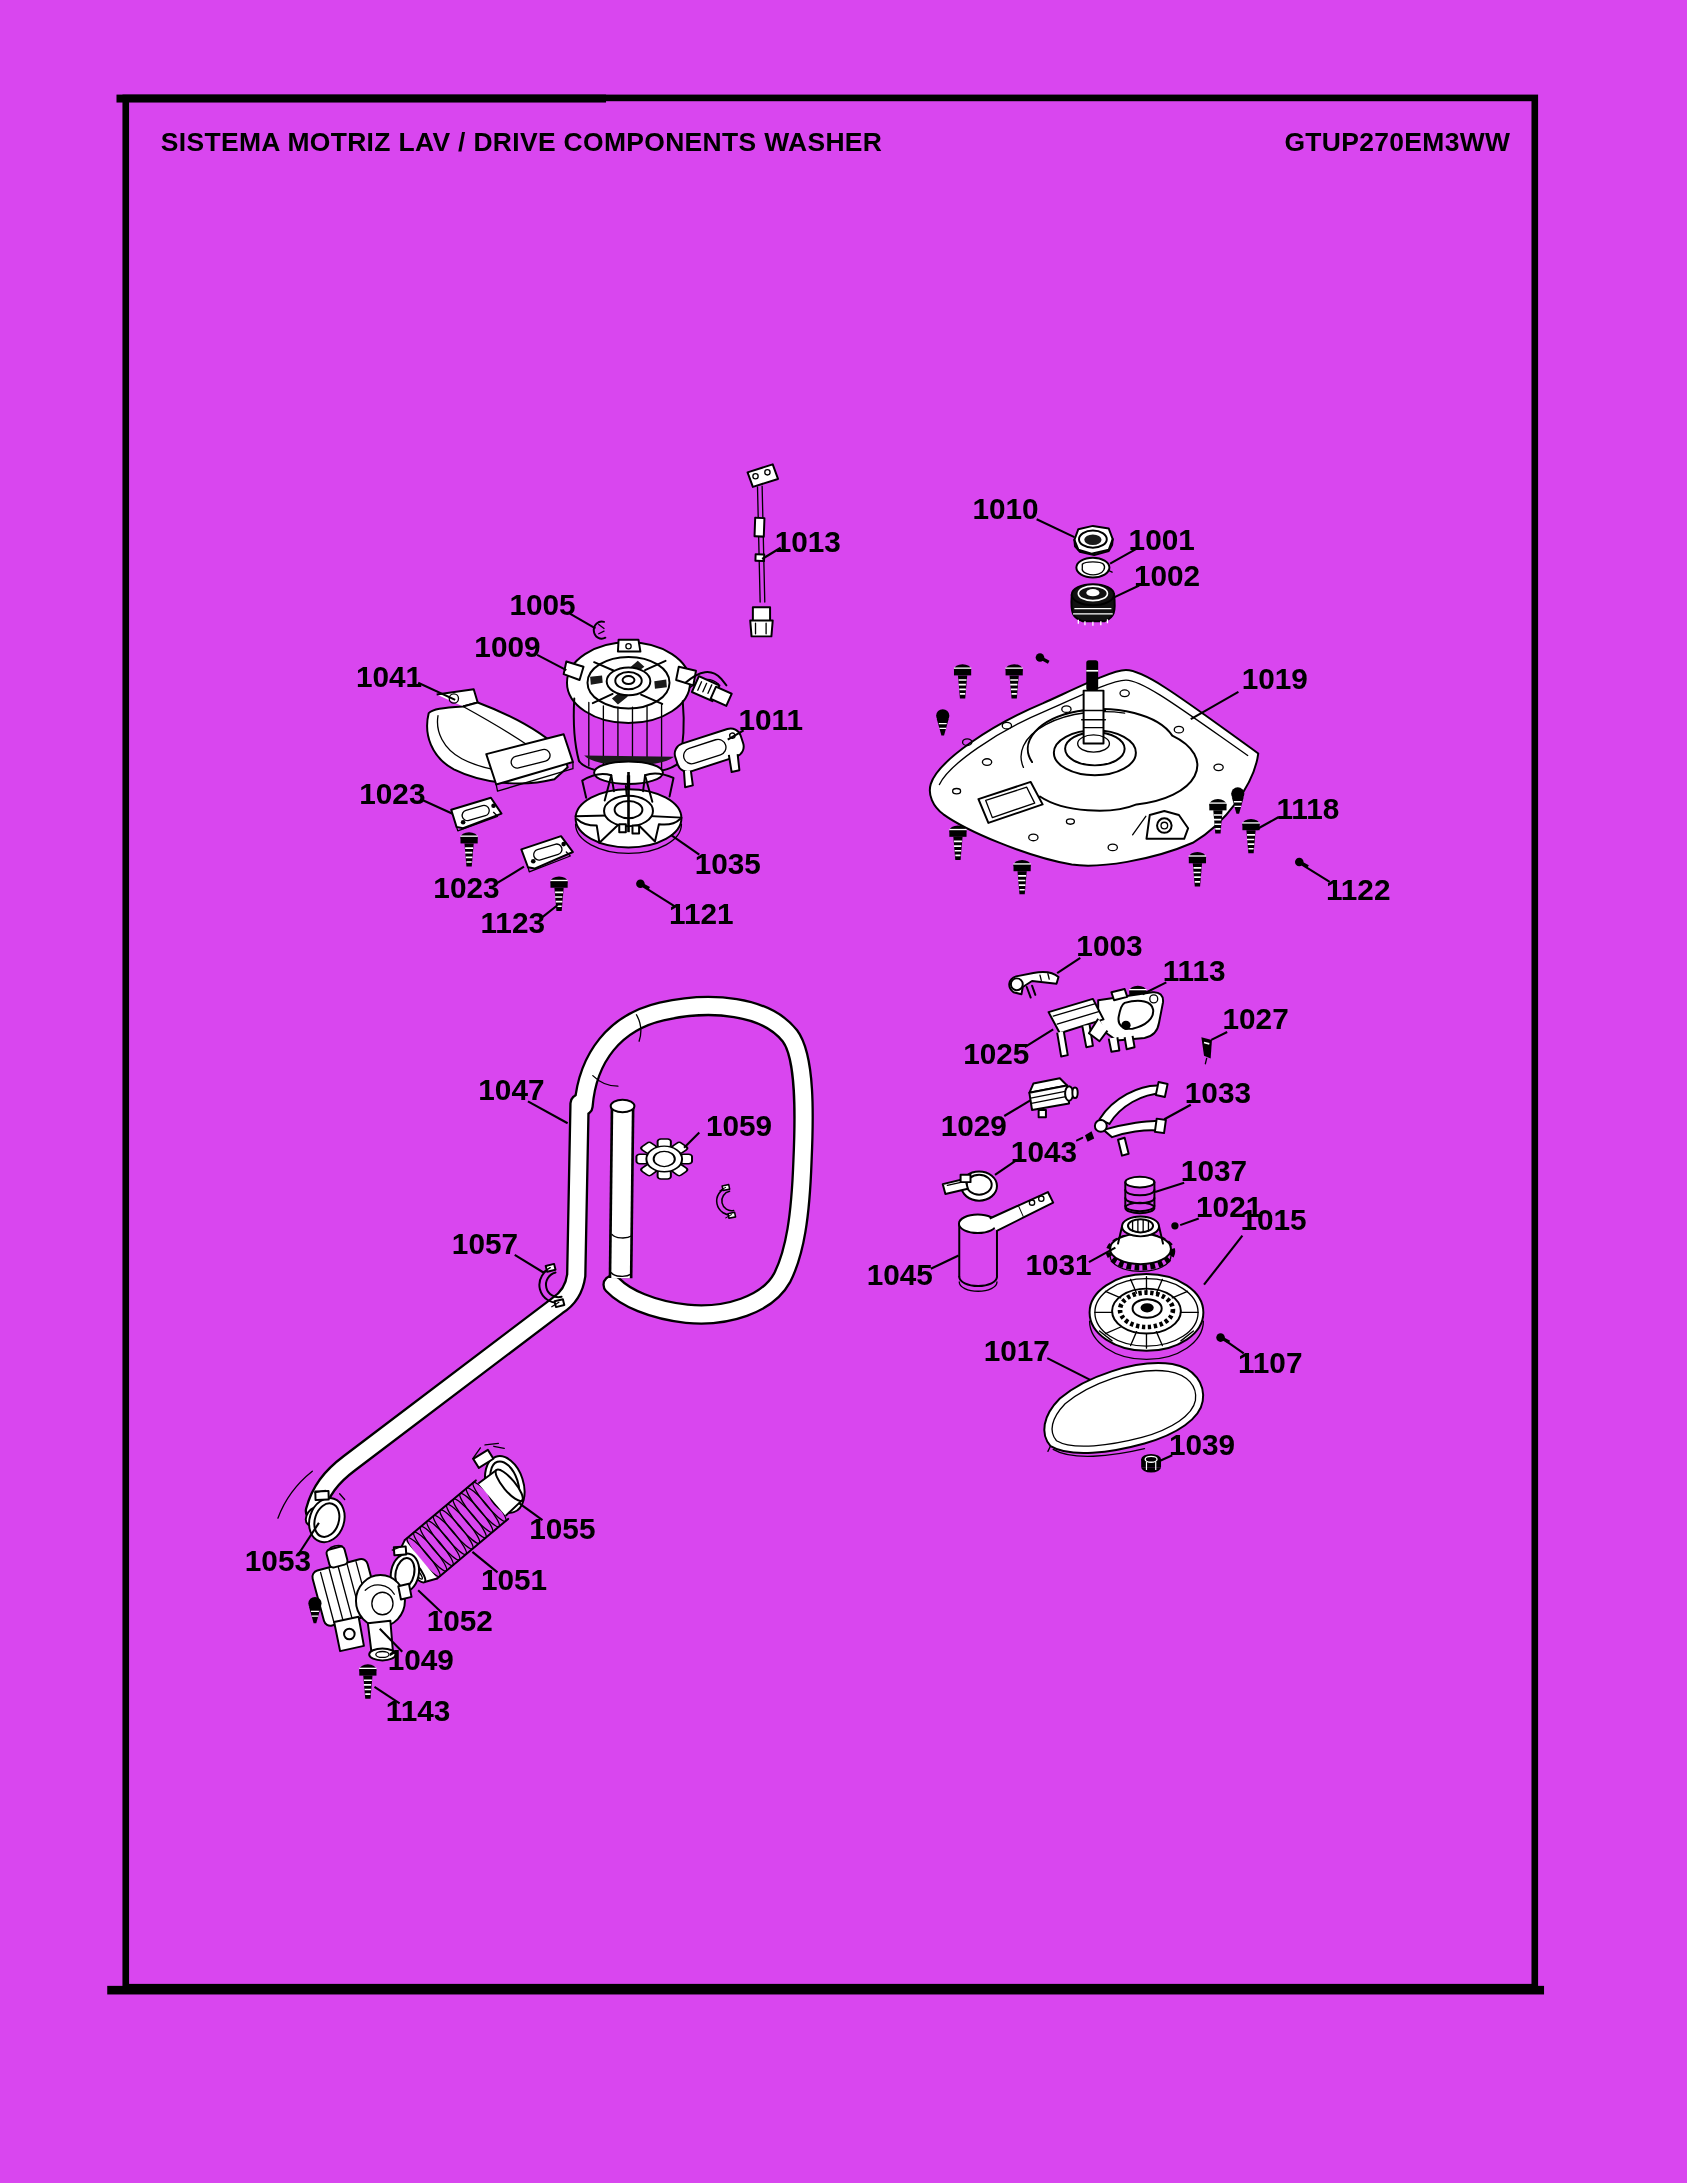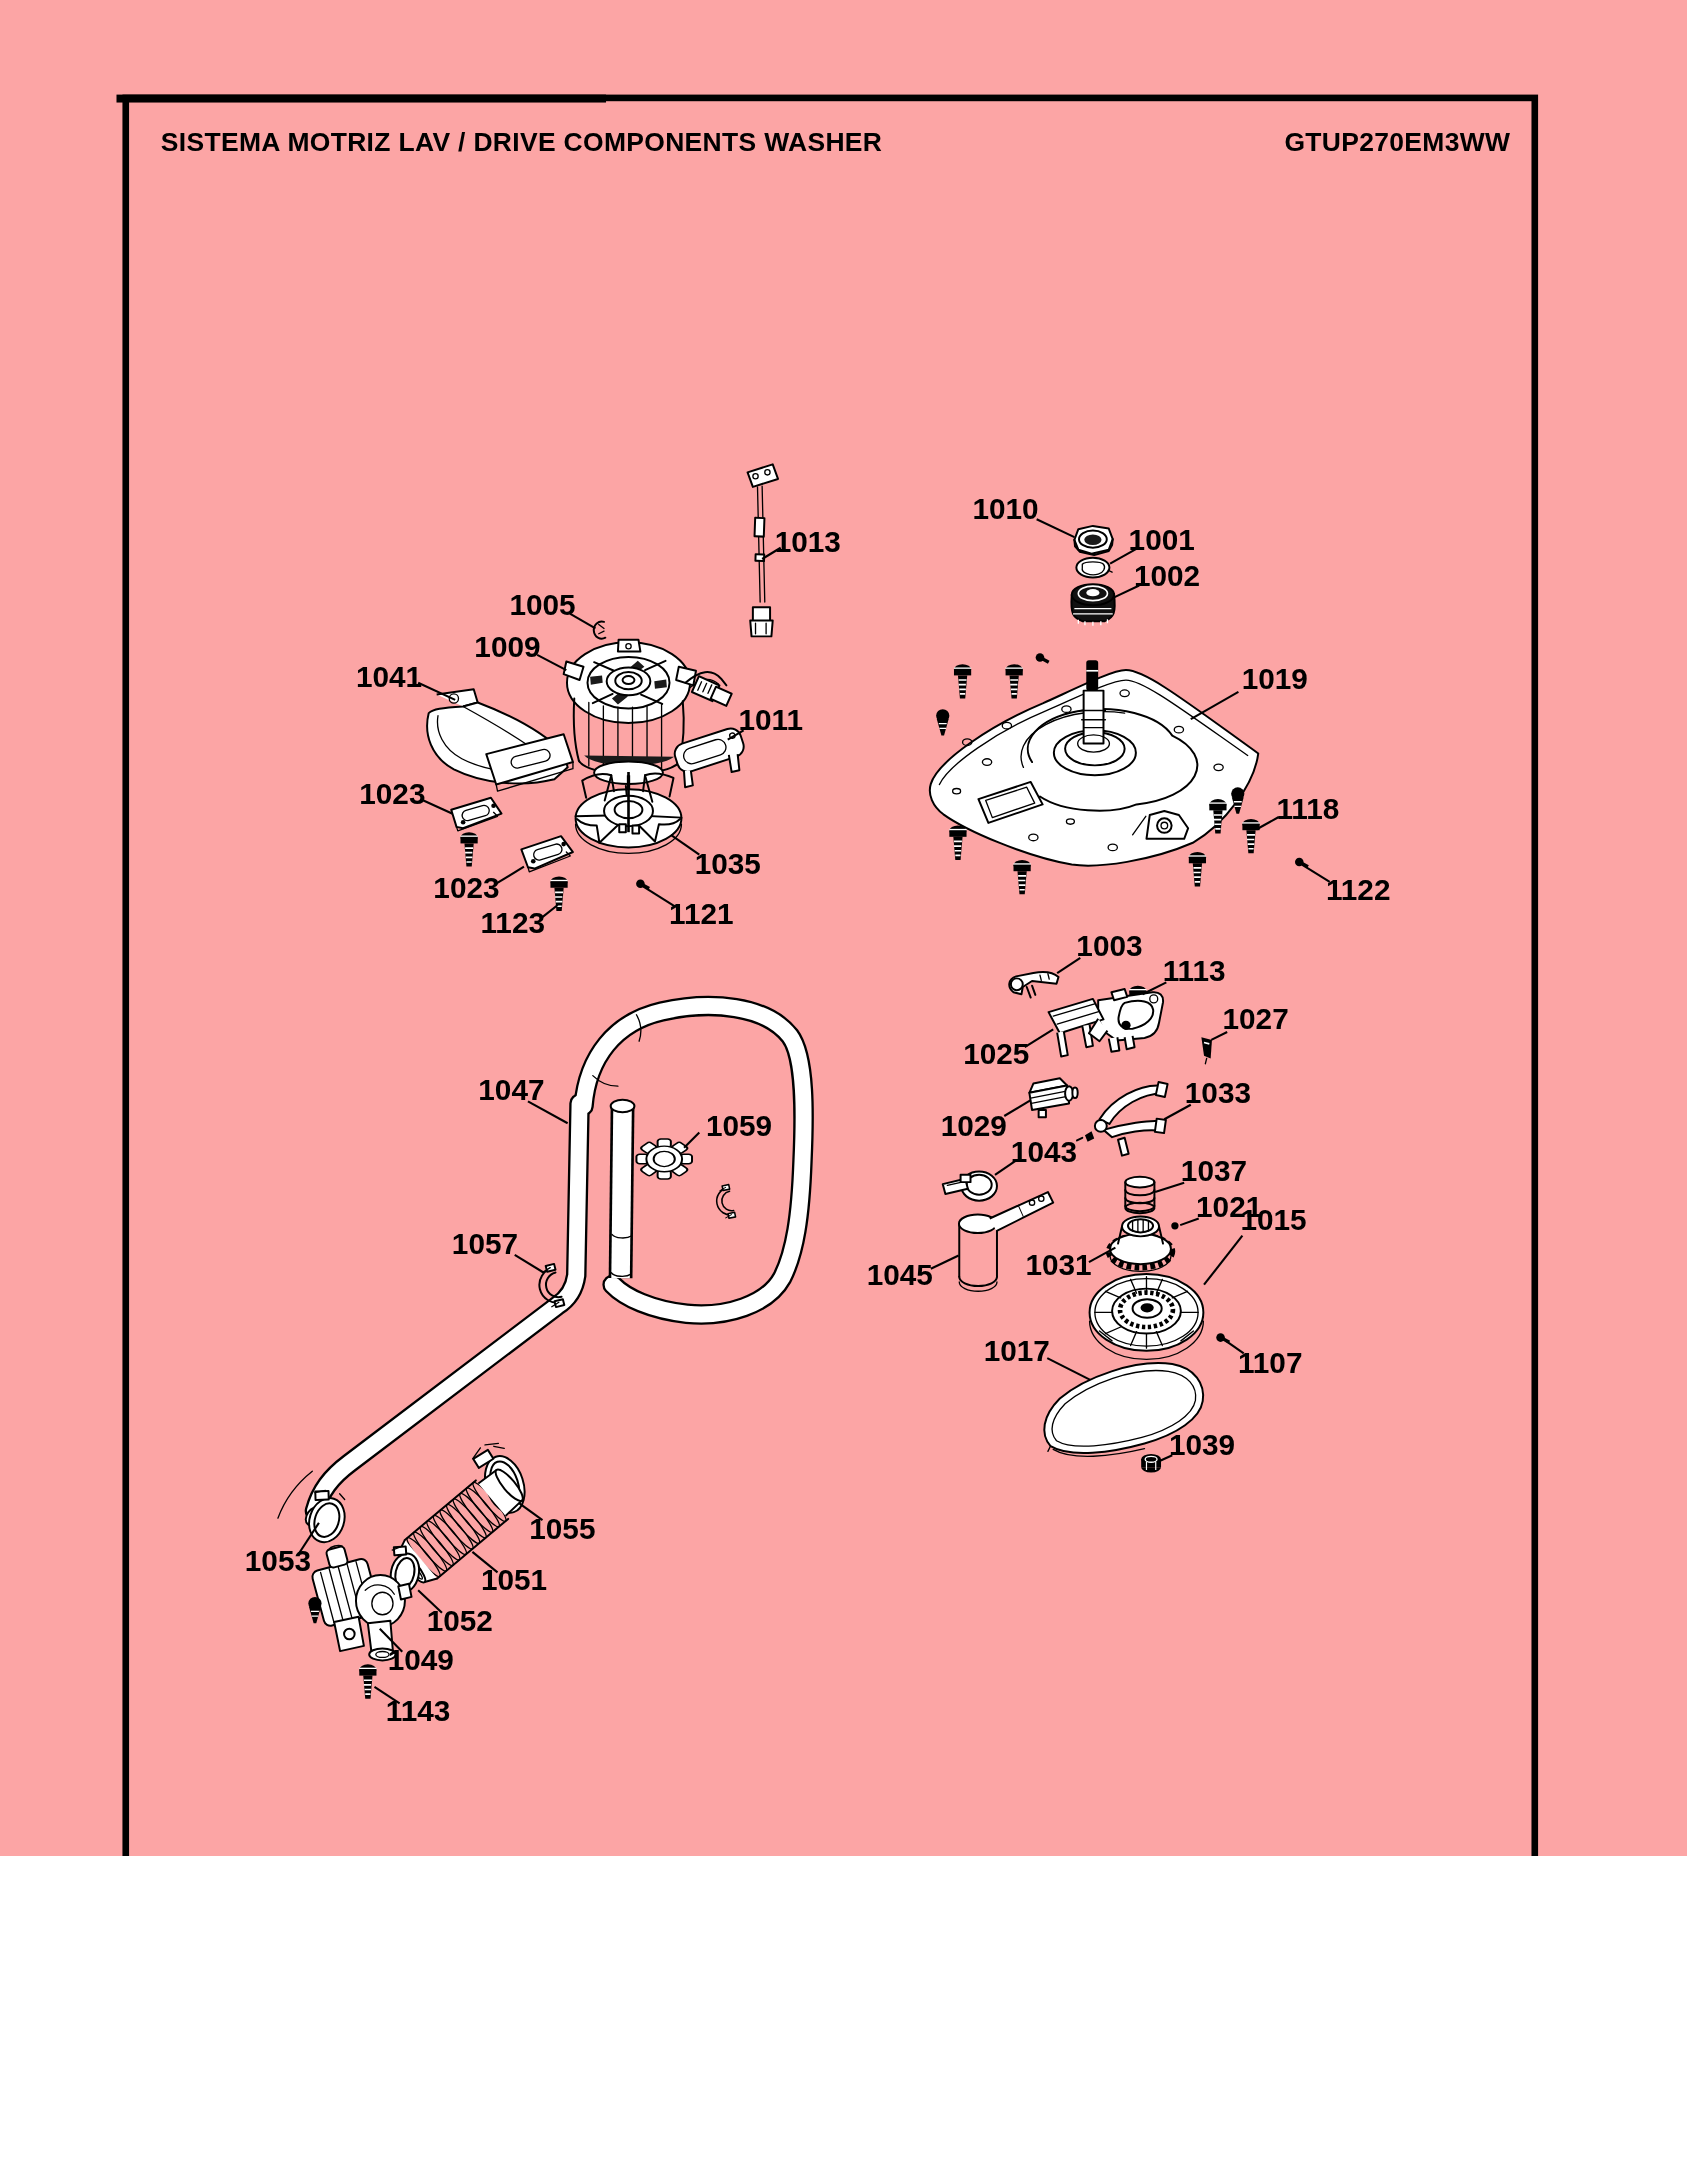--- a/index.html
+++ b/index.html
@@ -1,16 +1,16 @@
 <!DOCTYPE html>
 <html style="font-size:10.6px"><head>
 <meta charset="utf-8">
 <style>
   html,body{margin:0;padding:0;background:#ffffff;}
-  .sheet{position:relative;width:1687px;height:1856px;background:#fca5a5;overflow:hidden;}
+  .sheet{position:relative;width:1687px;height:2183px;background:#d946ef;overflow:hidden;}
   svg{position:absolute;left:0;top:0;}
   .title-text{font:bold 40px "Liberation Sans",sans-serif;fill:#000;letter-spacing:0.5px;}
   .plabel{font:bold 45px "Liberation Sans",sans-serif;fill:#000;}
   .ln{stroke:#000;stroke-width:3;fill:none;stroke-linecap:round;stroke-linejoin:round;}
   .ln2{stroke:#000;stroke-width:2;fill:none;stroke-linecap:round;stroke-linejoin:round;}
   .lnw{stroke:#000;stroke-width:3;fill:#fff;stroke-linejoin:round;}
   .leader{stroke:#000;stroke-width:3.2;fill:none;}
   .tube-o{stroke:#000;stroke-width:31;fill:none;stroke-linecap:round;}
   .tube-i{stroke:#fff;stroke-width:24;fill:none;stroke-linecap:round;}
 </style>

